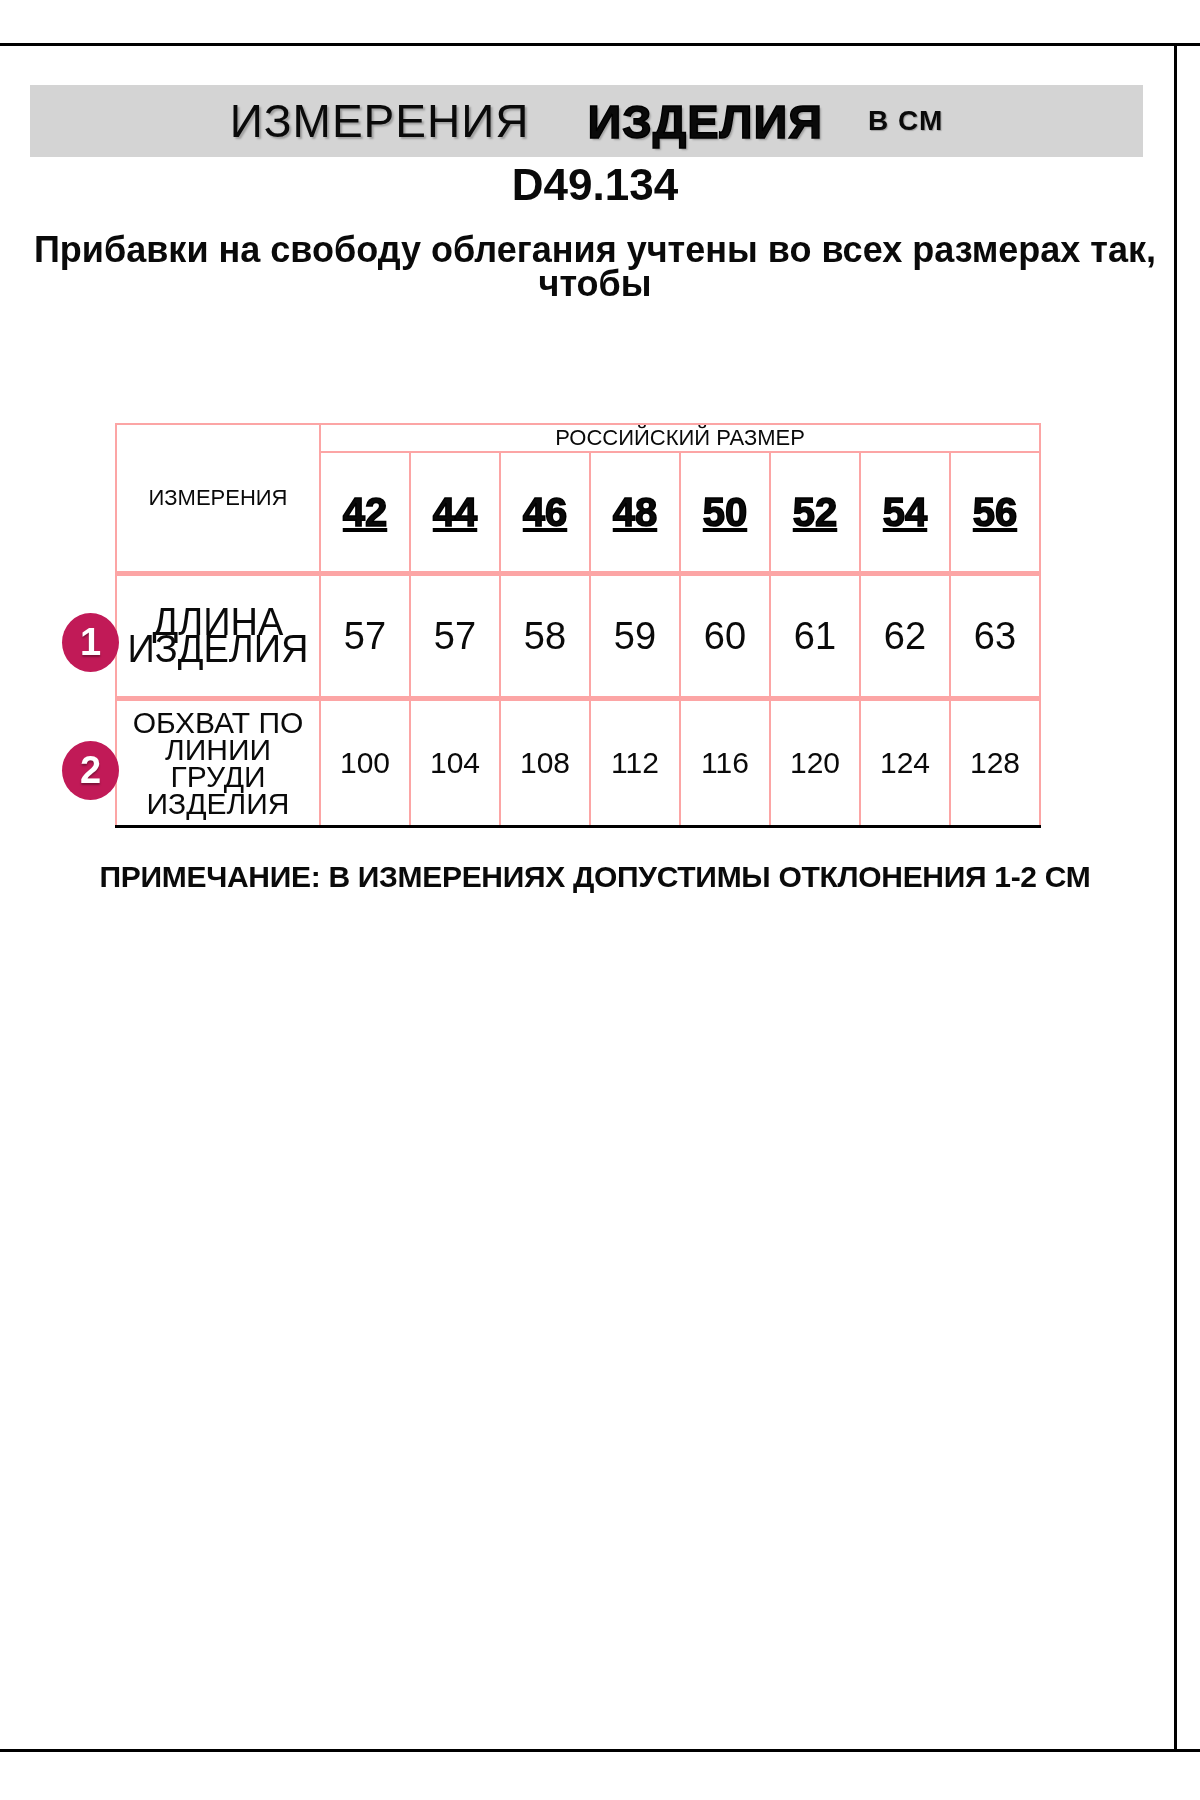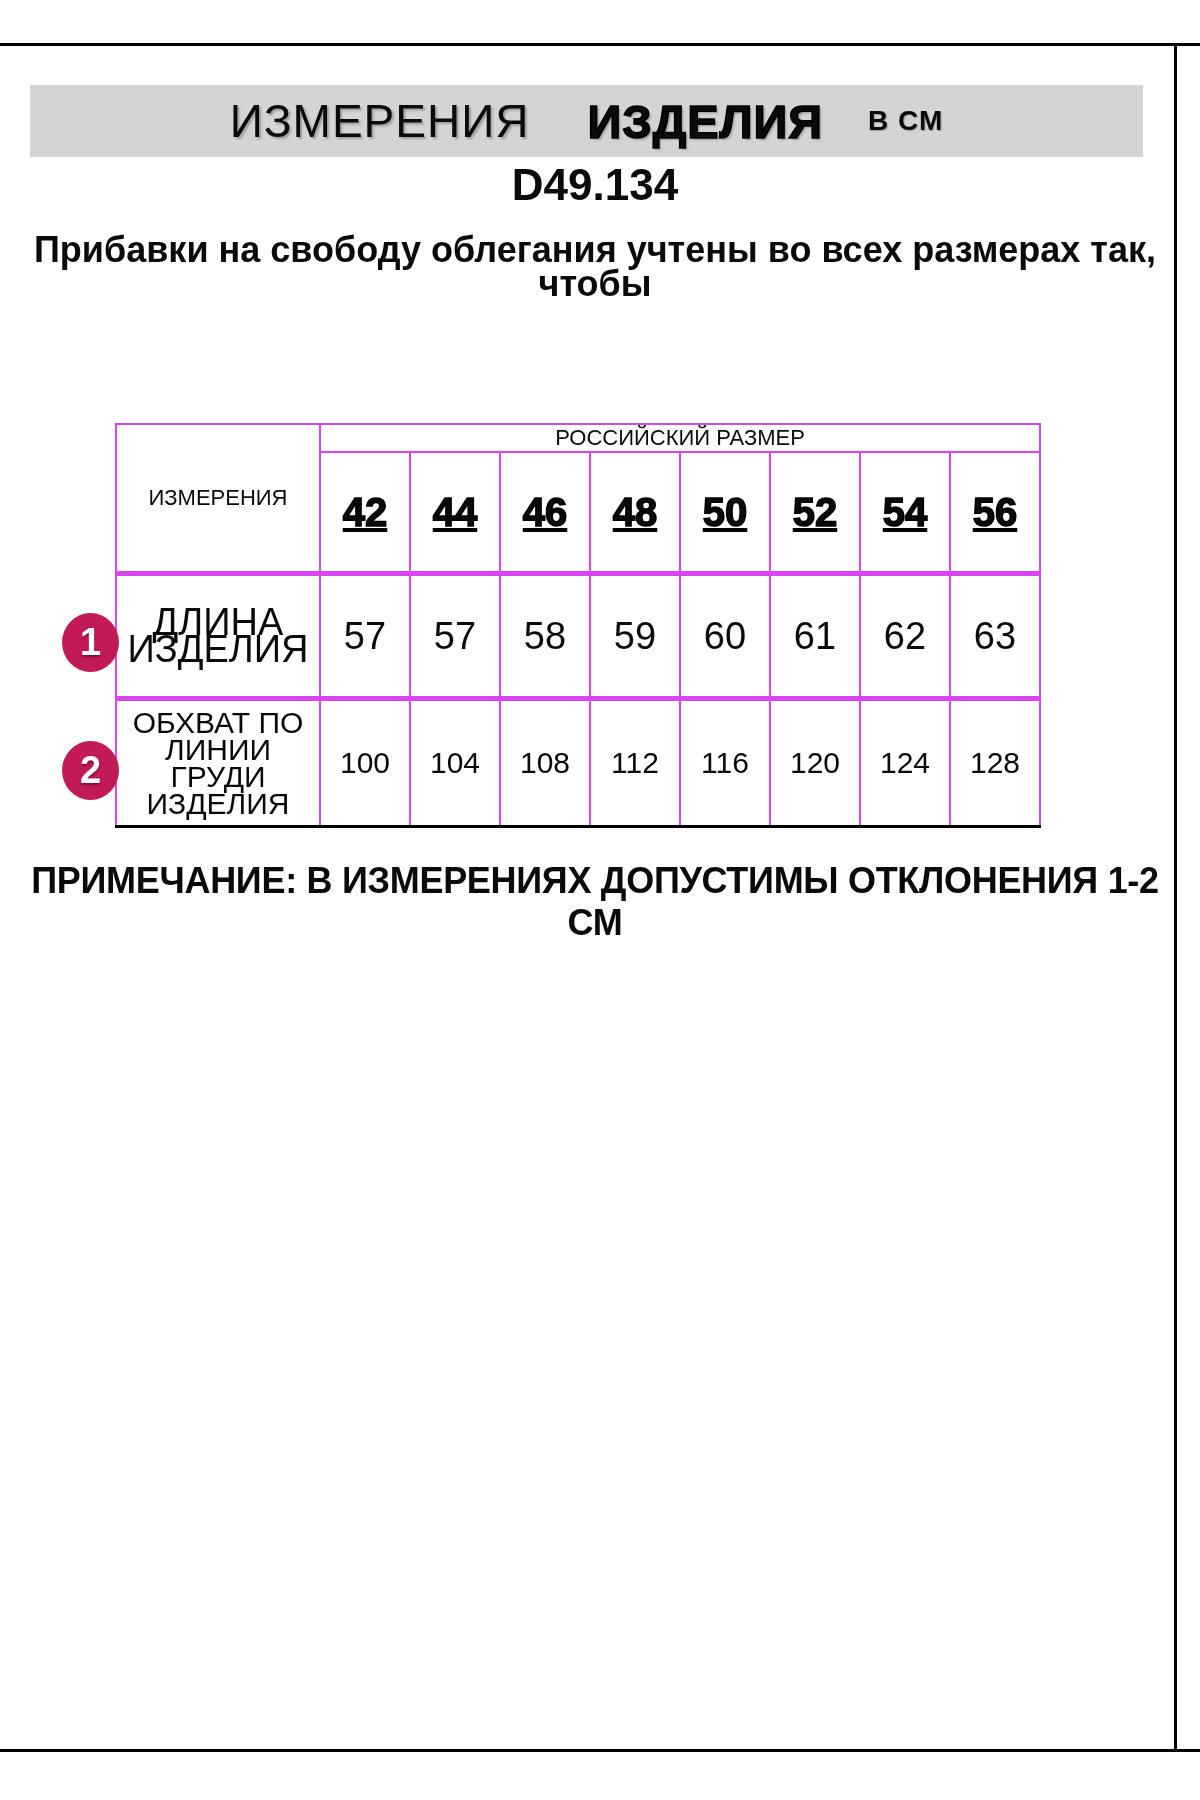--- a/index.html
+++ b/index.html
@@ -44,21 +44,21 @@
     position:absolute;top:221px;left:0;width:1190px;
     text-align:center;font-size:36px;line-height:34px;font-weight:700;margin-top:12px;
   }
 
   
   table.size-table{
     position:absolute;left:115px;top:423px;
     border-collapse:collapse;table-layout:fixed;
   }
   table.size-table td{
-    border:2px solid #d946ef;
+    border:2px solid #fca5a5;
     text-align:center;vertical-align:middle;padding:0;
     overflow:hidden;
   }
   td.lbl-col{width:202px;}
   td.num-col{width:88px;text-decoration:underline;}
   tr.group-row td{height:24px;font-size:22px;}
   tr.sizes-row td{height:118px;font-size:40px;font-weight:700;-webkit-text-stroke:1.5px #000;}
   tr.data-row-1 td{height:120px;font-size:38px;}
   tr.data-row-2 td{height:124px;font-size:30px;}
   td.measurements-cell{font-size:24px;}
@@ -71,21 +71,21 @@
     position:absolute;left:62px;width:57px;height:59px;border-radius:50%;
     color:#fff;display:flex;align-items:center;justify-content:center;
     font-size:38px;font-weight:700;
     text-shadow:0 2px 2px rgba(0,0,0,0.35);
   }
   .badge-1{top:613px;}
   .badge-2{top:741px;}
 
   .note{
     position:absolute;top:860px;left:0;width:1190px;
-    text-align:center;font-size:36px;font-weight:700;letter-spacing:-0.3px;
+    text-align:center;font-size:30px;font-weight:700;letter-spacing:-0.3px;
   }
 </style>
 </head>
 <body>
 
 <div class="frame-top"></div>
 <div class="frame-right"></div>
 <div class="frame-bottom"></div>
 
 <div class="header-bar" style="background: rgb(212, 212, 212);">

